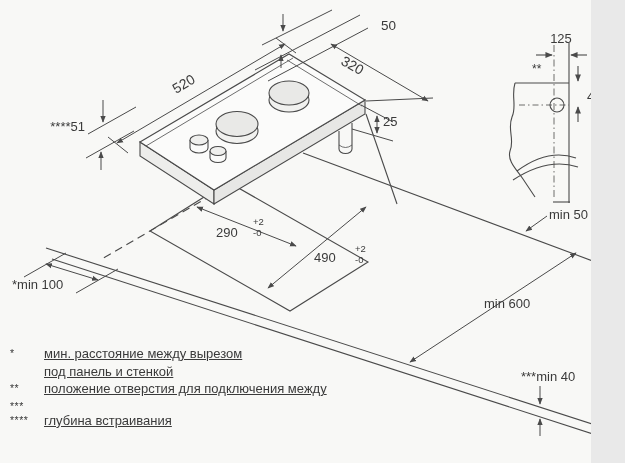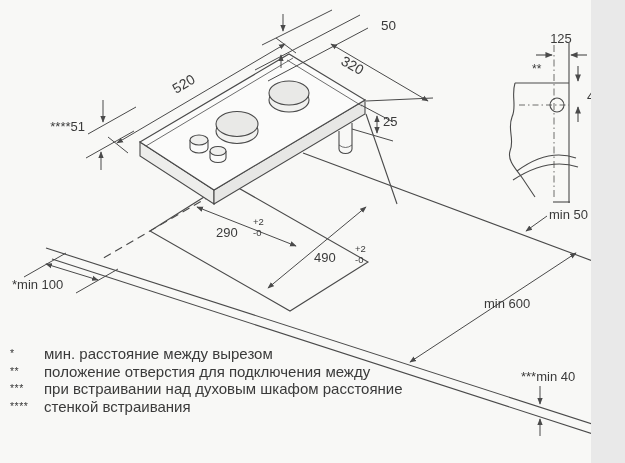--- a/index.html
+++ b/index.html
@@ -3,21 +3,21 @@
 <meta charset="utf-8">
 <style>
   html,body{margin:0;padding:0;}
   body{font-family:"Liberation Sans", sans-serif; background:#e9e9e9;}
   .canvas{position:relative;width:591px;height:463px;background:var(--bg,#f8f8f6);overflow:hidden;}
   .canvas svg{position:absolute;left:0;top:0;color:var(--line,#4a4a4a);}
   .dim-text{fill:var(--text,#3a3a3a);font-family:"Liberation Sans",sans-serif;}
   #footnotes{position:absolute;left:6px;top:345px;color:var(--text,#3a3a3a);}
   .fn-row{display:flex;align-items:flex-start;}
   .fn-marker{width:34px;padding-left:4px;font-size:10.5px;padding-top:2px;letter-spacing:0.5px;flex:0 0 auto;}
-  .fn-line{font-size:15px;line-height:17.6px;white-space:nowrap;}
+  .fn-line{font-size:13px;line-height:17.6px;white-space:nowrap;text-decoration:underline;}
 </style>
 </head>
 <body>
 
 <div class="canvas">
 
 <svg width="625" height="463" viewBox="0 0 625 463">
   <defs>
     <marker id="arr" viewBox="0 0 10 10" refX="8.5" refY="5" markerWidth="7" markerHeight="7" orient="auto-start-reverse">
       <path d="M0,1.2 L9.5,5 L0,8.8 z" fill="currentColor"></path>
@@ -151,35 +151,35 @@
     <text class="dim-text" x="587" y="101" font-size="13">45</text>
     <text class="dim-text" x="532" y="73" font-size="12">**</text>
   </g>
 </svg>
 
 <div id="footnotes">
       <div class="fn-row">
         <div class="fn-marker">*</div>
         <div>
           <div class="fn-line">мин. расстояние между вырезом</div>
+          <div class="fn-line">под панель и стенкой</div>
         </div>
       </div>
       <div class="fn-row">
         <div class="fn-marker">**</div>
         <div>
           <div class="fn-line">положение отверстия для подключения между</div>
         </div>
       </div>
       <div class="fn-row">
         <div class="fn-marker">***</div>
         <div>
-          <div class="fn-line">при встраивании над духовым шкафом расстояние</div>
         </div>
       </div>
       <div class="fn-row">
         <div class="fn-marker">****</div>
         <div>
-          <div class="fn-line">стенкой встраивания</div>
+          <div class="fn-line">глубина встраивания</div>
         </div>
       </div>
     </div>
 
 </div>
 
 </body></html>

